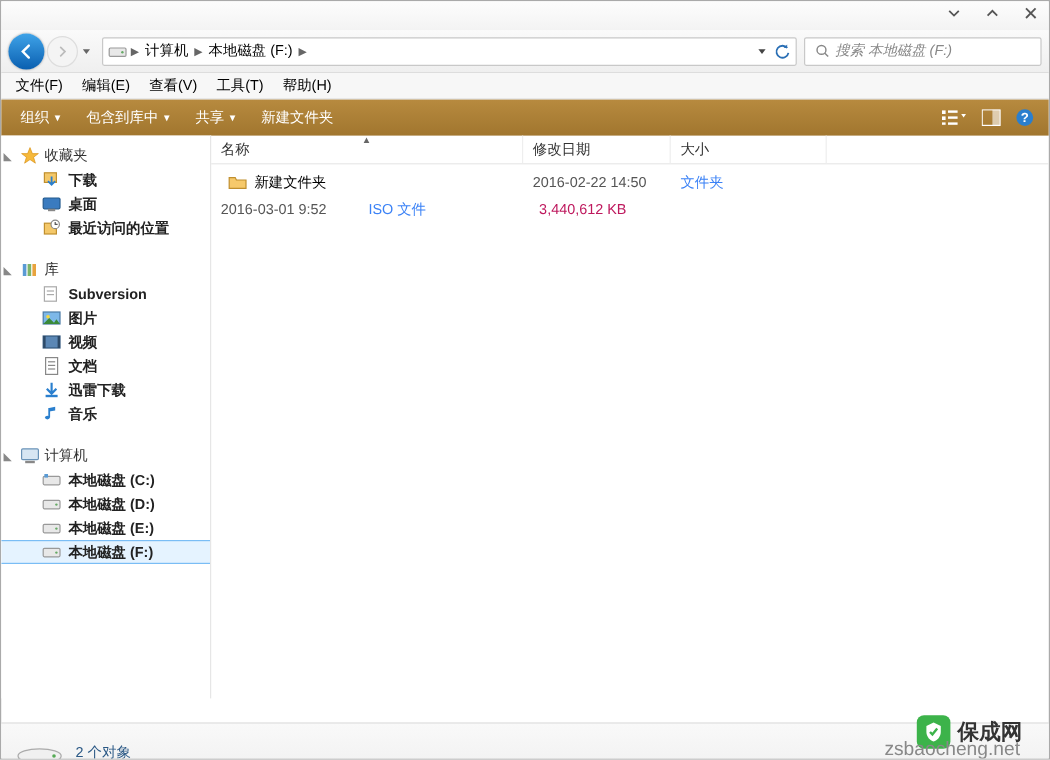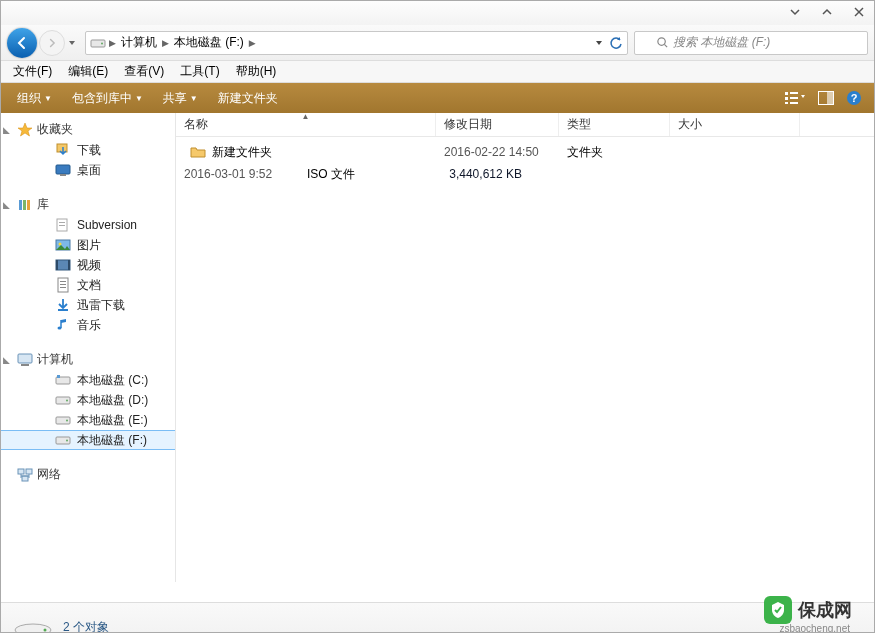--- a/index.html
+++ b/index.html
@@ -10,63 +10,63 @@
 
 .nav-row { height: 36px; display: flex; align-items: center; background: linear-gradient(#fafafa,#efefef); border-bottom: 1px solid #ddd; padding-left: 6px; }
 .nav-back { width: 30px; height: 30px; border-radius: 50%; background: linear-gradient(#3fa3e8,#0a5fb0); display: flex; align-items: center; justify-content: center; box-shadow: 0 0 2px rgba(0,0,0,.4); }
 .nav-fwd { width: 26px; height: 26px; border-radius: 50%; background: #f4f4f4; border:1px solid #ddd; display:flex; align-items:center; justify-content:center; margin-left:2px; }
 .nav-menu-drop { width:14px; display:flex; align-items:center; justify-content:center; }
 .addr-bar { flex:1; height:24px; margin:0 6px; border:1px solid #c8c8c8; background:#fff; display:flex; align-items:center; padding-left:4px; font-size:12px; border-radius:2px; }
 .addr-bar .crumb { display:flex; align-items:center; gap:2px; padding:0 2px; }
 .addr-bar .sep { color:#666; font-size:9px; padding:0 3px; }
 .addr-end { margin-left:auto; display:flex; align-items:center; gap:6px; padding-right:4px;}
 .refresh-ico { display:flex; align-items:center; }
-.search-box { width:234px; height:24px; margin-right:6px; border:1px solid #c8c8c8; background:#fff; display:flex; align-items:center; padding-left:21px; font-size:12px; color:#888; font-style:italic; border-radius:2px; }
+.search-box { width:198px; height:24px; margin-right:6px; border:1px solid #c8c8c8; background:#fff; display:flex; align-items:center; padding-left:8px; font-size:12px; color:#888; font-style:italic; border-radius:2px; }
 .search-box svg { margin-right:4px; }
 
 .menubar { height:22px; display:flex; align-items:center; border-bottom:1px solid #ddd; font-size:12px; padding-left:6px; gap:4px; background:#f7f7f7;}
 .menubar span { padding:2px 6px; }
 
 .cmdbar { height:30px; background:linear-gradient(#b78a3f,#a1762e); display:flex; align-items:center; color:#fff; font-size:12px; padding:0 6px; }
 .cmdbar .cmd { display:flex; align-items:center; gap:3px; padding:0 10px; height:100%; }
 .cmd .tri { font-size:8px; }
 .cmdbar .spacer { flex:1; }
 .cmd-icon { display:flex; align-items:center; padding:0 6px; }
 
 .body-area { display:flex; height: calc(100% - 24px - 36px - 22px - 30px - 50px); }
 
 .sidebar { width:175px; border-right:1px solid #e6e6e6; font-size:12px; overflow:auto; padding-top:6px; background:#fff; }
 .side-group { margin-bottom:14px; }
 .side-head { display:flex; align-items:center; gap:4px; padding:2px 6px 2px 14px; color:#333; }
 .side-head .exp { color:#888; font-size:9px; width:10px; margin-left:-12px; }
-.side-item { display:flex; align-items:center; gap:6px; padding:2px 6px 2px 54px; color:#222; height:20px; }
+.side-item { display:flex; align-items:center; gap:6px; padding:2px 6px 2px 34px; color:#222; height:20px;font-weight:bold; }
 .side-item.sel { background:#e5f3ff; border:1px solid #7abdf5; border-left:none; border-right:none; }
 .ico { width:16px; height:16px; flex-shrink:0; display:flex; align-items:center; justify-content:center;}
 
 .content { flex:1; display:flex; flex-direction:column; }
 .col-headers { height:24px; display:flex; align-items:center; font-size:12px; color:#333; border-bottom:1px solid #e8e8e8; }
 .col-headers div { padding:0 8px; height:100%; display:flex; align-items:center; border-right:1px solid #eee; position:relative;}
 .col-name { width:260px; }
 .col-date { width:123px;text-align:right; }
 .col-type { width:111px; }
 .col-size { width:130px; }
 .sort-ind { position:absolute; left:50%; top:-1px; transform:translateX(-50%); font-size:8px; color:#666;}
 .file-list { flex:1; font-size:12px; padding-top:4px; }
 .file-row { display:flex; align-items:center; height:22px; }
 .file-row .c-name { width:260px; display:flex; align-items:center; gap:6px; padding-left:14px; }
 .file-row .c-date { width:123px; color:#555; padding-left:8px;}
-.file-row .c-type { width:111px; color:#000000; padding-left:8px;}
-.file-row .c-size { width:130px; color:#0f172a; text-align:right; padding-right:18px;}
+.file-row .c-type { width:111px; color:#3b82f6; padding-left:8px;}
+.file-row .c-size { width:130px; color:#be185d; text-align:right; padding-right:18px;}
 .highlight-box { border:3px solid #e11; padding:1px 4px; margin-left:-4px; }
 
 .statusbar { height:50px; border-top:1px solid #ddd; display:flex; align-items:center; padding-left:12px; font-size:12px; color:#2a5885; gap:10px; background:linear-gradient(#f9f9f9,#efefef);margin-top:20px;}
 .statusbar .big-ico { width:40px; height:32px; }
 
 .watermark { position:absolute; right:22px; bottom:8px; display:flex; align-items:center; gap:6px; font-size:18px; font-weight:bold; color:#333;margin-left:40px; }
-.watermark .sub { position:absolute; right:2px; bottom:-10px; font-size:10px; color:#888; font-weight:normal;}
+.watermark .sub { position:absolute; right:2px; bottom:-10px; font-size:16px; color:#888; font-weight:normal;}
 .wm-badge { width:28px; height:28px; background:#3cb34a; border-radius:6px; display:flex; align-items:center; justify-content:center;}
 </style>
 </head>
 <body>
 
 <div class="titlebar">
   <span><svg viewBox="0 0 12 12">
         <polyline points="2,4 6,8 10,4" fill="none" stroke="#555" stroke-width="1.5"></polyline>
       </svg></span>
   <span><svg viewBox="0 0 12 12">
@@ -205,20 +205,30 @@
         </div>
       <div class="side-item">
           <span class="ico">
             <svg width="16" height="16" viewBox="0 0 16 16">
               <rect x="1" y="3" width="14" height="9" rx="1" fill="#3a7bbf" stroke="#235a8e"></rect>
               <rect x="5" y="12" width="6" height="2" fill="#888"></rect>
             </svg>
           </span>
           <span>桌面</span>
         </div>
+      <div class="side-item">
+          <span class="ico">
+            <svg width="16" height="16" viewBox="0 0 16 16">
+              <rect x="2" y="4" width="10" height="9" fill="#f4c869" stroke="#c08f2e"></rect>
+              <circle cx="11" cy="5" r="3.5" fill="#fff" stroke="#888"></circle>
+              <path d="M11 3 L11 5 L13 5" stroke="#555" fill="none"></path>
+            </svg>
+          </span>
+          <span>最近访问的位置</span>
+        </div>
     </div>
 
     <div class="side-group">
       <div class="side-head">
         <span class="exp">◣</span>
         <span class="ico">
             <svg width="16" height="16" viewBox="0 0 16 16">
               <rect x="2" y="3" width="3" height="10" fill="#5a9bd5"></rect>
               <rect x="6" y="3" width="3" height="10" fill="#7db56a"></rect>
               <rect x="10" y="3" width="3" height="10" fill="#e8a33d"></rect>
@@ -330,44 +340,29 @@
           <span class="ico">
             <svg width="16" height="16" viewBox="0 0 16 16">
               <rect x="1" y="5" width="14" height="7" rx="1" fill="#e8e8e8" stroke="#999"></rect>
               <circle cx="12" cy="8.5" r="1" fill="#6a6"></circle>
             </svg>
           </span>
           <span>本地磁盘 (F:)</span>
         </div>
     </div>
 
-    <div class="side-group">
-      <div class="side-head">
-        <span class="exp" style="color:transparent">▸</span>
-        <span class="ico">
-            <svg width="16" height="16" viewBox="0 0 16 16">
-              <rect x="1" y="2" width="6" height="5" fill="#d7e6f3" stroke="#6a93b8"></rect>
-              <rect x="9" y="2" width="6" height="5" fill="#d7e6f3" stroke="#6a93b8"></rect>
-              <rect x="5" y="9" width="6" height="5" fill="#d7e6f3" stroke="#6a93b8"></rect>
-              <path d="M4 7 L4 11 M12 7 L12 11 M4 9 L12 9" stroke="#6a93b8" fill="none"></path>
-            </svg>
-          </span>
-        <span>网络</span>
-      </div>
-    </div>
   </div>
 
   <div class="content">
     <div class="col-headers">
       <div class="col-name">
           <span class="sort-ind">▲</span>
           <span>名称</span>
         </div>
       <div class="col-date">修改日期</div>
-      <div class="col-type">类型</div>
       <div class="col-size">大小</div>
     </div>
     <div class="file-list">
       <div class="file-row">
         <div class="c-name">
             <span class="ico">
               <svg width="16" height="16" viewBox="0 0 16 16">
                 <path d="M1 4 L6 4 L7 6 L15 6 L15 13 L1 13 Z" fill="#f6c96b" stroke="#c08f2e"></path>
               </svg>
             </span>

